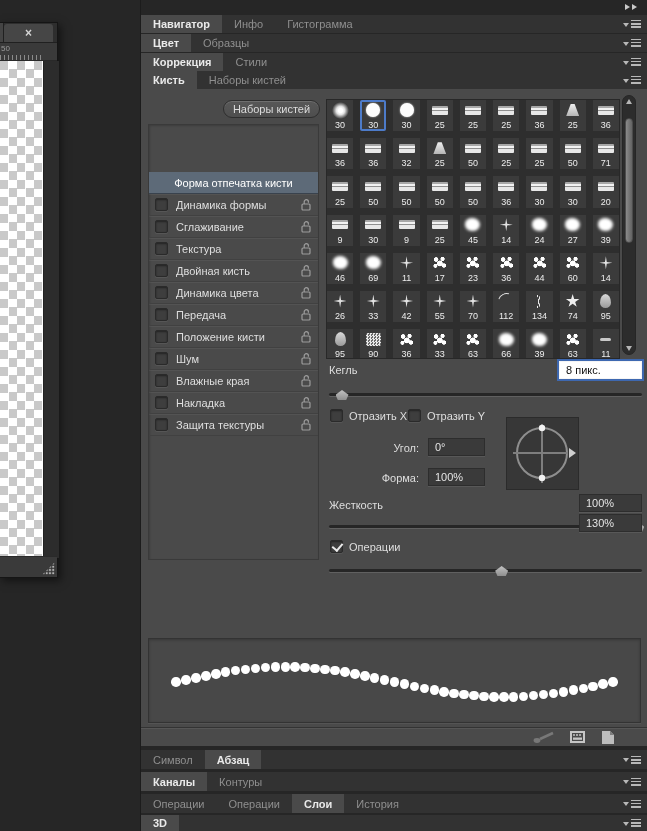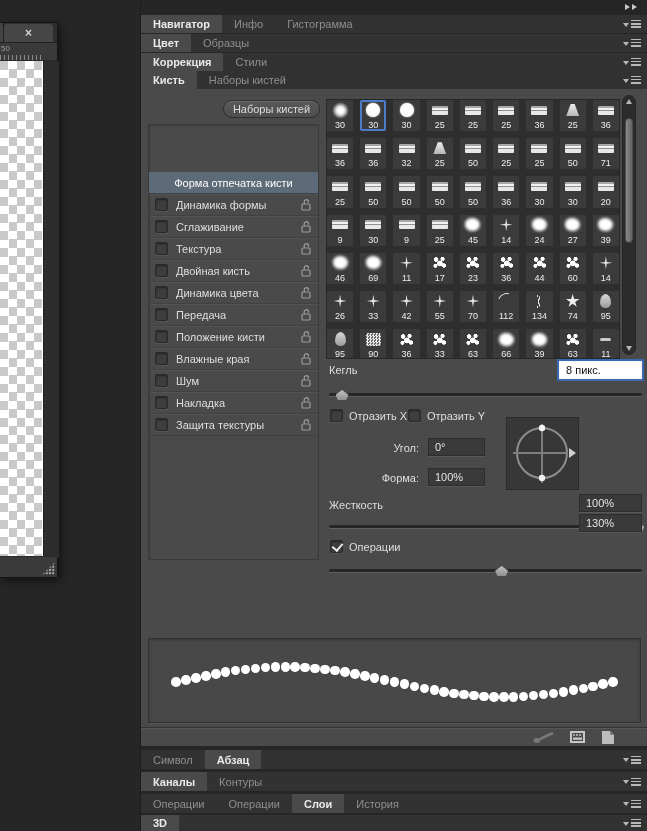--- a/index.html
+++ b/index.html
@@ -283,31 +283,31 @@
               <span class="lbl">Положение кисти</span>
               <span class="lock">
                 <svg width="12" height="13" viewBox="0 0 12 13">
                   <rect x="2" y="6" width="8" height="6" rx="1" fill="none" stroke="#9c9c9c" stroke-width="1.2"></rect>
                   <path d="M4.2 6 V3.8 a2.1 2.1 0 0 1 4.2 0 V4.8" fill="none" stroke="#9c9c9c" stroke-width="1.2"></path>
                 </svg>
               </span>
             </div>
             <div class="sb-row">
               <div class="cb"></div>
+              <span class="lbl">Шум</span>
+              <span class="lock">
+                <svg width="12" height="13" viewBox="0 0 12 13">
+                  <rect x="2" y="6" width="8" height="6" rx="1" fill="none" stroke="#9c9c9c" stroke-width="1.2"></rect>
+                  <path d="M4.2 6 V3.8 a2.1 2.1 0 0 1 4.2 0 V4.8" fill="none" stroke="#9c9c9c" stroke-width="1.2"></path>
+                </svg>
+              </span>
+            </div>
+            <div class="sb-row">
+              <div class="cb"></div>
               <span class="lbl">Влажные края</span>
-              <span class="lock">
-                <svg width="12" height="13" viewBox="0 0 12 13">
-                  <rect x="2" y="6" width="8" height="6" rx="1" fill="none" stroke="#9c9c9c" stroke-width="1.2"></rect>
-                  <path d="M4.2 6 V3.8 a2.1 2.1 0 0 1 4.2 0 V4.8" fill="none" stroke="#9c9c9c" stroke-width="1.2"></path>
-                </svg>
-              </span>
-            </div>
-            <div class="sb-row">
-              <div class="cb"></div>
-              <span class="lbl">Шум</span>
               <span class="lock">
                 <svg width="12" height="13" viewBox="0 0 12 13">
                   <rect x="2" y="6" width="8" height="6" rx="1" fill="none" stroke="#9c9c9c" stroke-width="1.2"></rect>
                   <path d="M4.2 6 V3.8 a2.1 2.1 0 0 1 4.2 0 V4.8" fill="none" stroke="#9c9c9c" stroke-width="1.2"></path>
                 </svg>
               </span>
             </div>
             <div class="sb-row">
               <div class="cb"></div>
               <span class="lbl">Накладка</span>

